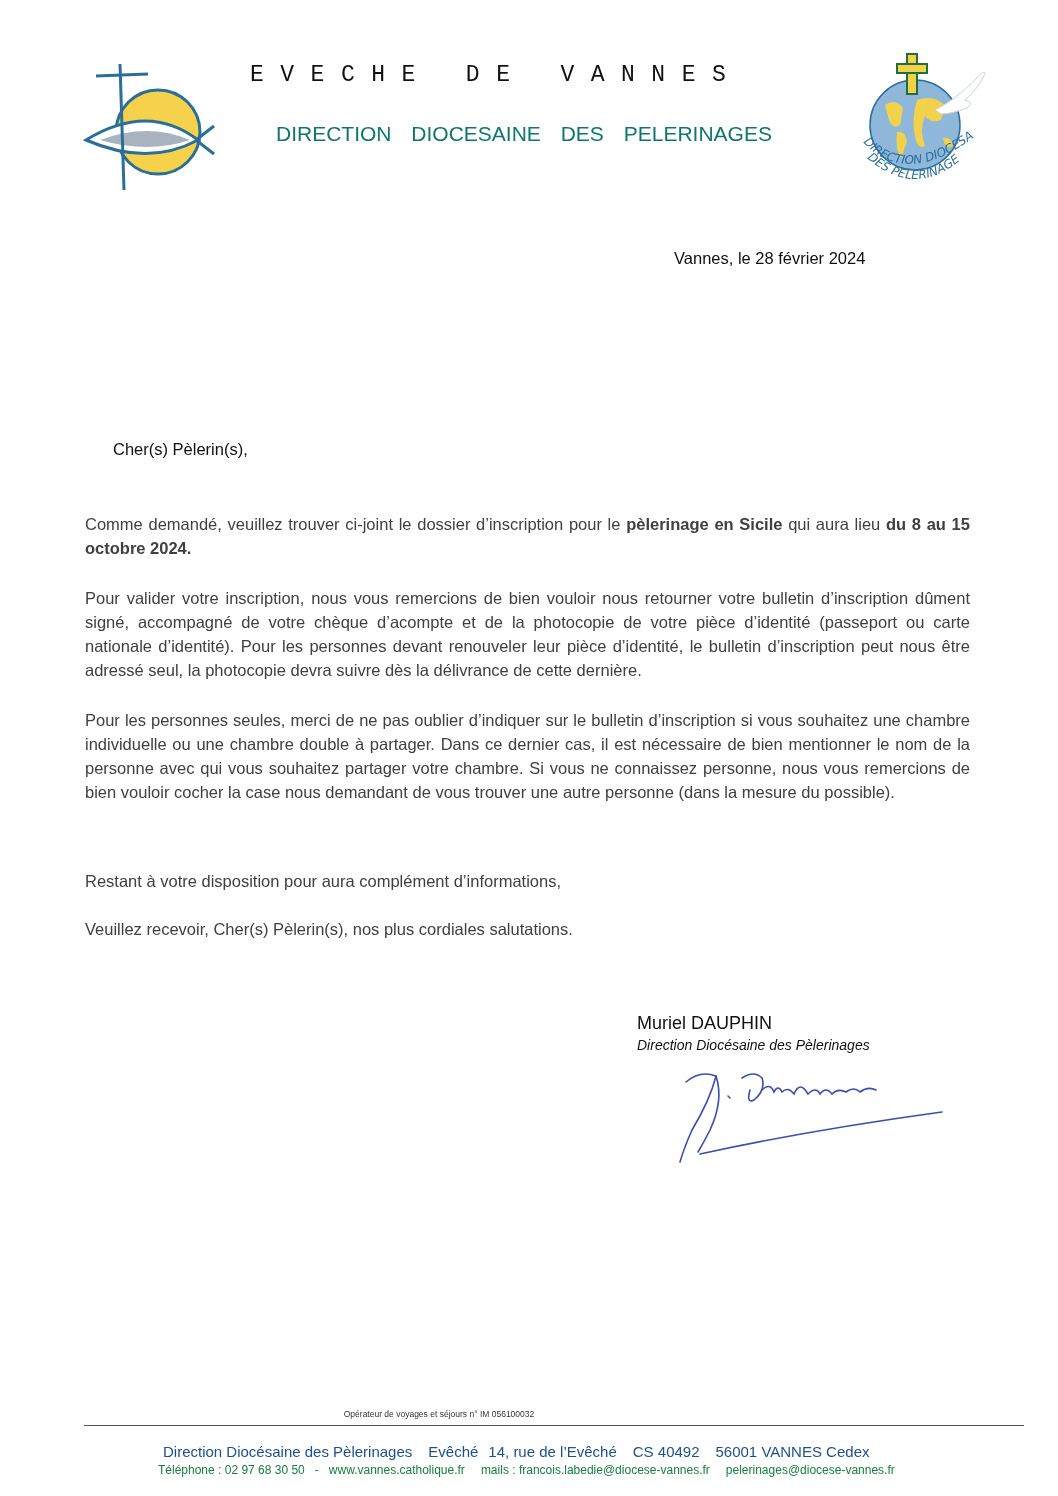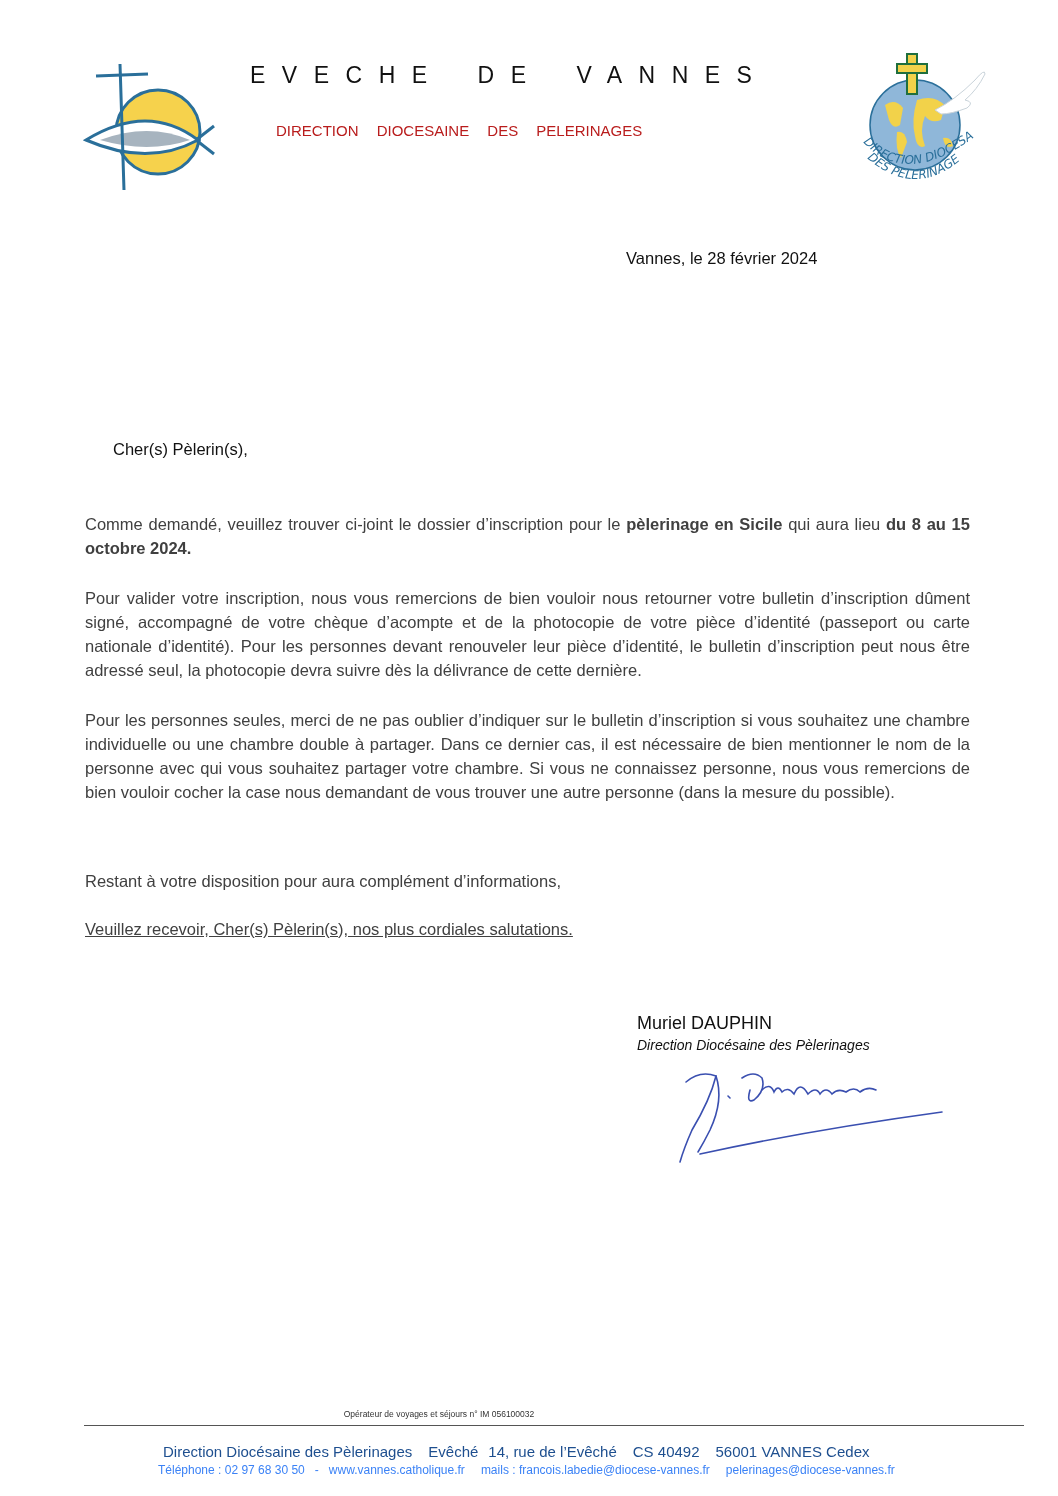--- a/index.html
+++ b/index.html
@@ -2,40 +2,40 @@
 <html><head>
 <meta charset="utf-8">
 <style>
   html, body { margin:0; padding:0; background:#ffffff; }
   body { width:1058px; height:1496px; position:relative; overflow:hidden;
          font-family:"Liberation Sans", sans-serif; color:#1a1a1a; }
   .abs { position:absolute; }
   #logo-left { left:78px; top:62px; width:140px; height:130px; }
   #logo-right { left:845px; top:50px; width:160px; height:145px; }
   #title { left:250px; top:62px; width:580px; font-size:23px; letter-spacing:16.5px;
-           font-weight:normal; color:#111; white-space:nowrap; }
+           font-weight:normal; color:#111; white-space:nowrap;font-family:Liberation Mono, monospace; }
   #title .gap { display:inline-block; width:34px; }
-  #subtitle { left:276px; top:122px; font-size:15px; word-spacing:14px; color:#b91c1c; white-space:nowrap; }
-  #date { left:626px; top:249px; font-size:16.5px; color:#111; }
+  #subtitle { left:276px; top:122px; font-size:21px; word-spacing:14px; color:#0f766e; white-space:nowrap; }
+  #date { left:674px; top:249px; font-size:16.5px; color:#111; }
   #salutation { left:85px; top:440px; font-size:16.5px; color:#111;margin-left:28px; }
   .para { position:absolute; left:85px; width:885px; font-size:16.5px; line-height:24px;
           text-align:justify; color:#404040; }
   #p1 { top:512px; }
   #p2 { top:586px; }
   #p3 { top:708px; }
   #p4 { top:869px; }
-  #p5 { top:917px;text-decoration:underline; }
+  #p5 { top:917px; }
   b { font-weight:bold; }
   #signer-name { left:637px; top:1013px; font-size:18px; color:#111; }
   #signer-title { left:637px; top:1037px; font-size:14px; font-style:italic; color:#111; }
   #signature { left:670px; top:1060px; width:290px; height:110px; }
   #operator { left:0; width:878px; top:1409px; text-align:center; font-size:8.5px; color:#333; }
   #footer-rule { left:84px; top:1425px; width:940px; height:1px; background:#555; }
   #footer1 { left:163px; top:1443px; font-size:15px; color:#1e4f8f; white-space:nowrap; }
-  #footer2 { left:158px; top:1463px; font-size:12px; color:#3b82f6; white-space:nowrap; }
+  #footer2 { left:158px; top:1463px; font-size:12px; color:#15803d; white-space:nowrap; }
   .sp { display:inline-block; width:16px; }
   .sp2 { display:inline-block; width:10px; }
 </style>
 </head>
 <body>
 
 <svg id="logo-left" class="abs" viewBox="0 0 140 130">
   <circle cx="80" cy="70" r="42" fill="#f6d24c" stroke="#2a6f9a" stroke-width="3"></circle>
   <path d="M8 78 Q 70 40 120 78 Q 70 105 8 78 Z" fill="#ffffff" stroke="#2a6f9a" stroke-width="3"></path>
   <path d="M22 78 Q 70 60 112 78 Q 70 92 22 78 Z" fill="#a7b4bf"></path>

